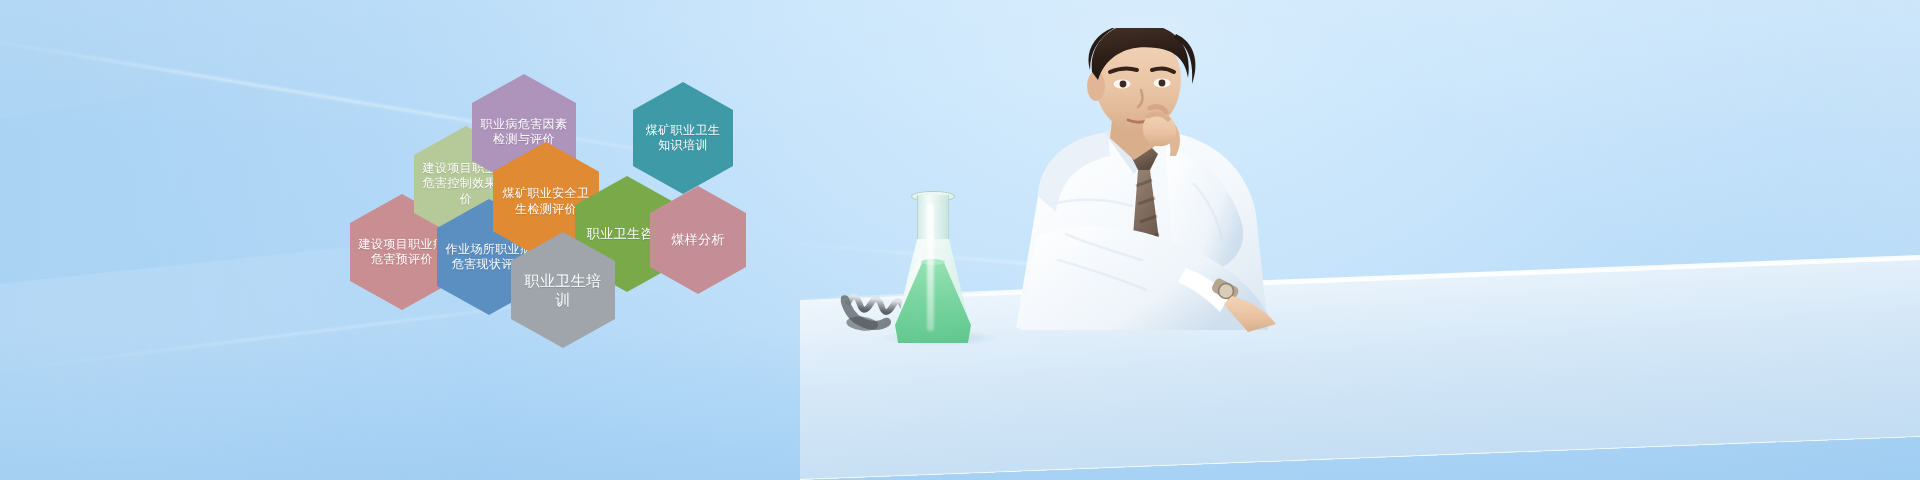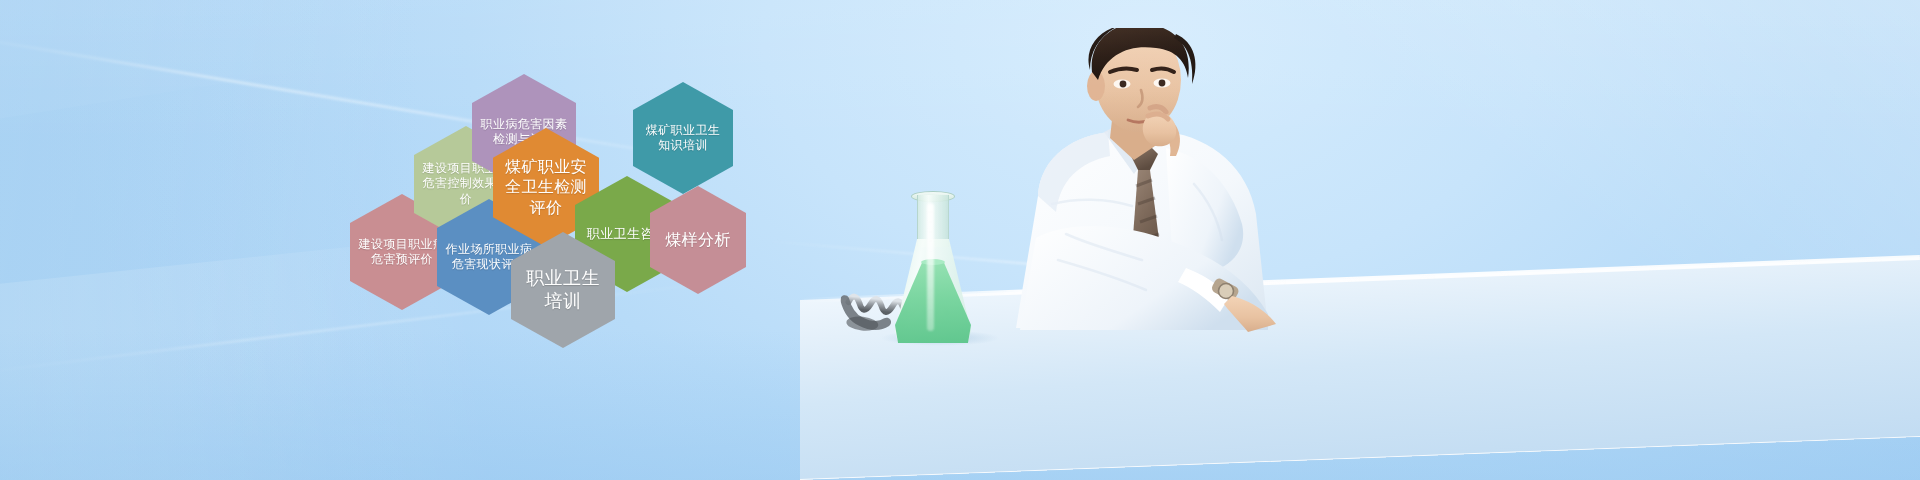--- a/index.html
+++ b/index.html
@@ -296,31 +296,31 @@
       </div>
       <div class="hex" style="left: 414px; top: 126px; width: 104px; height: 116px; background: rgb(182, 201, 153); font-size: 12px; z-index: 11;">
         <span class="hex-label">建设项目职业病危害控制效果评价</span>
       </div>
       <div class="hex" style="left: 472px; top: 74px; width: 104px; height: 116px; background: rgb(174, 147, 187); font-size: 12px; z-index: 12;">
         <span class="hex-label">职业病危害因素检测与评价</span>
       </div>
       <div class="hex" style="left: 437px; top: 199px; width: 104px; height: 116px; background: rgb(91, 143, 194); font-size: 12px; z-index: 13;">
         <span class="hex-label">作业场所职业病危害现状评价</span>
       </div>
-      <div class="hex" style="left: 493px; top: 128px; width: 106px; height: 119px; background: rgb(224, 138, 51); font-size: 16px; z-index: 14;">
+      <div class="hex" style="left: 493px; top: 142px; width: 106px; height: 119px; background: rgb(224, 138, 51); font-size: 12px; z-index: 14;">
         <span class="hex-label">煤矿职业安全卫生检测评价</span>
       </div>
       <div class="hex" style="left: 633px; top: 82px; width: 100px; height: 112px; background: rgb(63, 154, 168); font-size: 12px; z-index: 16;">
         <span class="hex-label">煤矿职业卫生知识培训</span>
       </div>
       <div class="hex" style="left: 575px; top: 176px; width: 104px; height: 116px; background: rgb(122, 169, 74); font-size: 13px; z-index: 17;">
         <span class="hex-label">职业卫生咨询</span>
       </div>
-      <div class="hex" style="left: 511px; top: 232px; width: 104px; height: 116px; background: rgb(159, 165, 171); font-size: 18px; z-index: 18;">
+      <div class="hex" style="left: 511px; top: 232px; width: 104px; height: 116px; background: rgb(159, 165, 171); font-size: 15px; z-index: 18;">
         <span class="hex-label">职业卫生培训</span>
       </div>
-      <div class="hex" style="left: 650px; top: 186px; width: 96px; height: 108px; background: rgb(197, 142, 150); font-size: 16px; z-index: 19;">
+      <div class="hex" style="left: 650px; top: 186px; width: 96px; height: 108px; background: rgb(197, 142, 150); font-size: 13px; z-index: 19;">
         <span class="hex-label">煤样分析</span>
       </div>
     </div>
 
   <div class="soft-overlay"></div>
 </div>
 
 </body></html>

